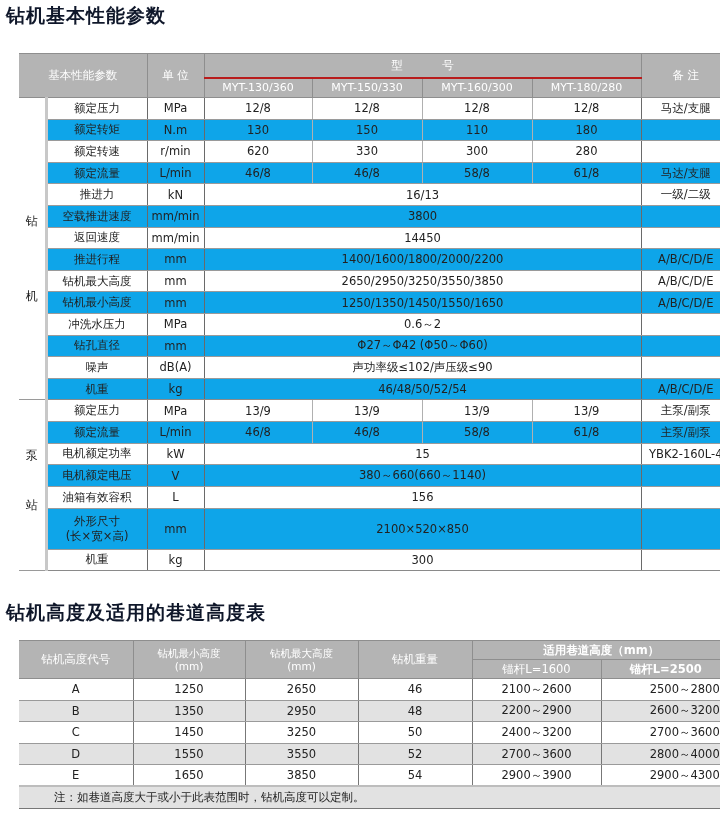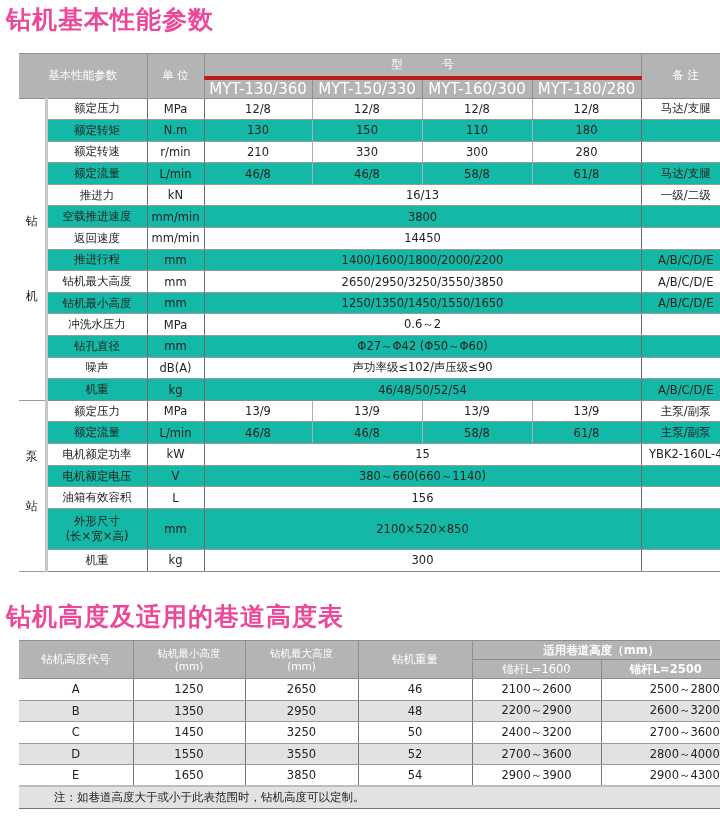--- a/index.html
+++ b/index.html
@@ -2,42 +2,42 @@
 <html><head>
 <meta charset="utf-8">
 <style>
   * { box-sizing: border-box; margin: 0; padding: 0; }
   body {
     width: 720px; height: 819px; background: #ffffff; position: relative;
     font-family: "DejaVu Sans", "Liberation Sans", sans-serif; color: #222;
     overflow: hidden;
   }
   .title {
-    position: absolute; left: 6px; font-size: 25px; font-weight: bold;
-    color: #ec4899; letter-spacing: 1px;
+    position: absolute; left: 6px; font-size: 19px; font-weight: bold;
+    color: #0f172a; letter-spacing: 1px;
   }
   #title1 { top: 3px; }
   #title2 { top: 600px; }
 
   table { border-collapse: collapse; position: absolute; table-layout: fixed; margin-left: 14px; }
   td, th { text-align: center; vertical-align: middle; font-weight: normal; font-size: 11.5px; white-space: nowrap; overflow: hidden; }
 
   
   #spec { left: 5px; top: 53px; width: 711px; }
   #spec th { background: #b4b4b4; color: #fff; font-size: 11.5px; }
   #spec thead tr.r1 th { height: 24px; }
-  #spec thead tr.r2 th { height: 20px; font-size: 15px; }
+  #spec thead tr.r2 th { height: 20px; font-size: 11px; }
   #spec thead th { border-right: 1px solid #8e8e8e; border-bottom: 1px solid #8e8e8e; }
   #spec thead th.last { border-right: none; }
-  #spec thead tr.r1 th.mg { border-bottom: 4px solid #b91c1c; letter-spacing: 18px; padding-left: 18px; }
+  #spec thead tr.r1 th.mg { border-bottom: 2px solid #b91c1c; letter-spacing: 18px; padding-left: 18px; }
   #spec thead tr.top th { border-top: 1px solid #8e8e8e; }
   #spec tbody td { height: 21.6px; border-bottom: 1px solid #9a9a9a; }
   #spec tbody td.c { border-right: 1px solid #6a6a6a; }
   #spec tbody td.cl { border-right: 1px solid #b0b0b0; }
-  #spec tbody tr.g td.d { background: #14b8a6; }
+  #spec tbody tr.g td.d { background: #0ea5e9; }
   #spec tbody td.grp {
     background: #fff; border-right: 3px solid #c8c8c8; border-bottom: 1.5px solid #9a9a9a;
     vertical-align: middle; font-size: 12px; line-height: 1.2;
   }
   #spec tbody tr.tall td { height: 41px; }
   #spec tbody tr.endgrp td.d { border-bottom: 1.5px solid #8a8a8a; }
   .grp-label { display: flex; flex-direction: column; justify-content: space-around; height: 100%; }
   .grp-char { display: block; }
   .ml { line-height: 15px; }
 
@@ -105,21 +105,21 @@
       <td class="c d">N.m</td>
       <td class="cl d">130</td>
       <td class="cl d">150</td>
       <td class="cl d">110</td>
       <td class="c d">180</td>
       <td class="d"></td>
     </tr>
     <tr>
       <td class="c d">额定转速</td>
       <td class="c d">r/min</td>
-      <td class="cl d">210</td>
+      <td class="cl d">620</td>
       <td class="cl d">330</td>
       <td class="cl d">300</td>
       <td class="c d">280</td>
       <td class="d"></td>
     </tr>
     <tr class="g">
       <td class="c d">额定流量</td>
       <td class="c d">L/min</td>
       <td class="cl d">46/8</td>
       <td class="cl d">46/8</td>

